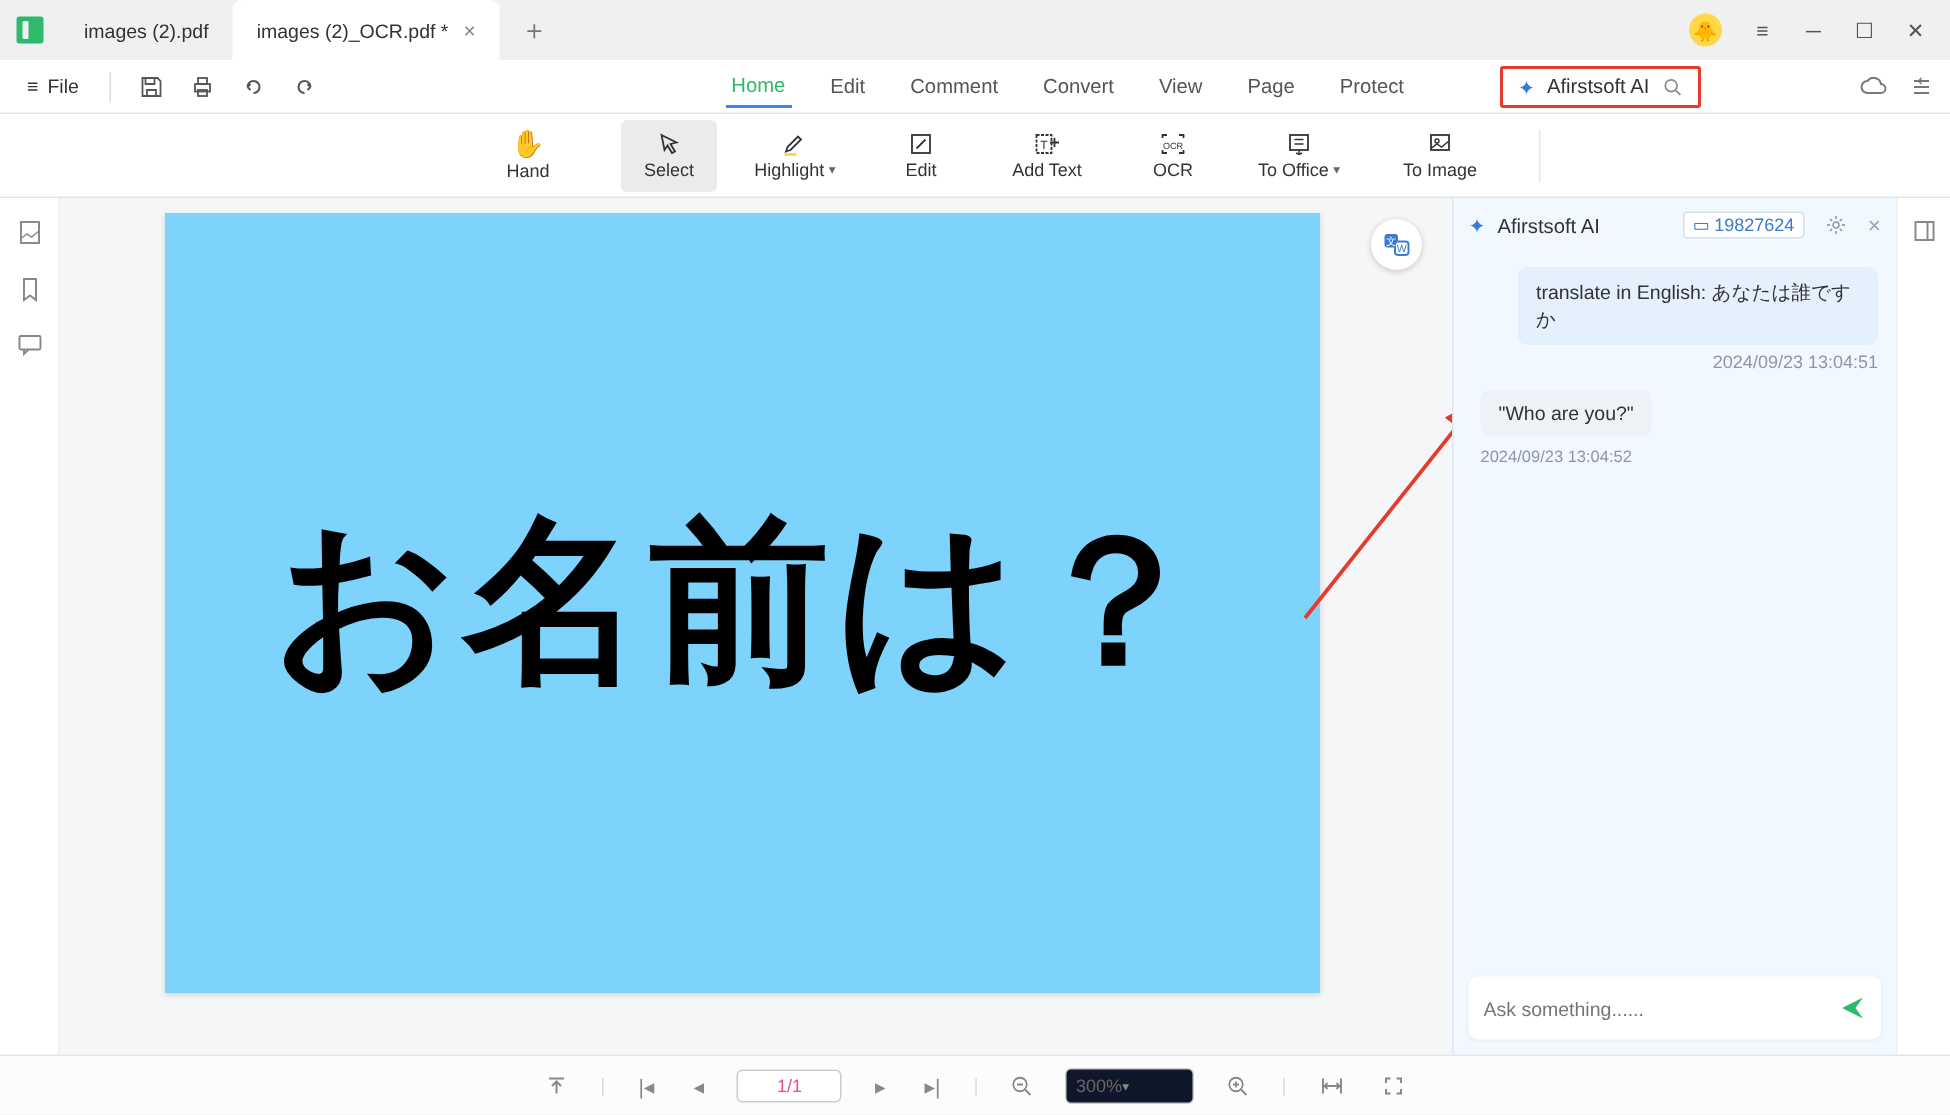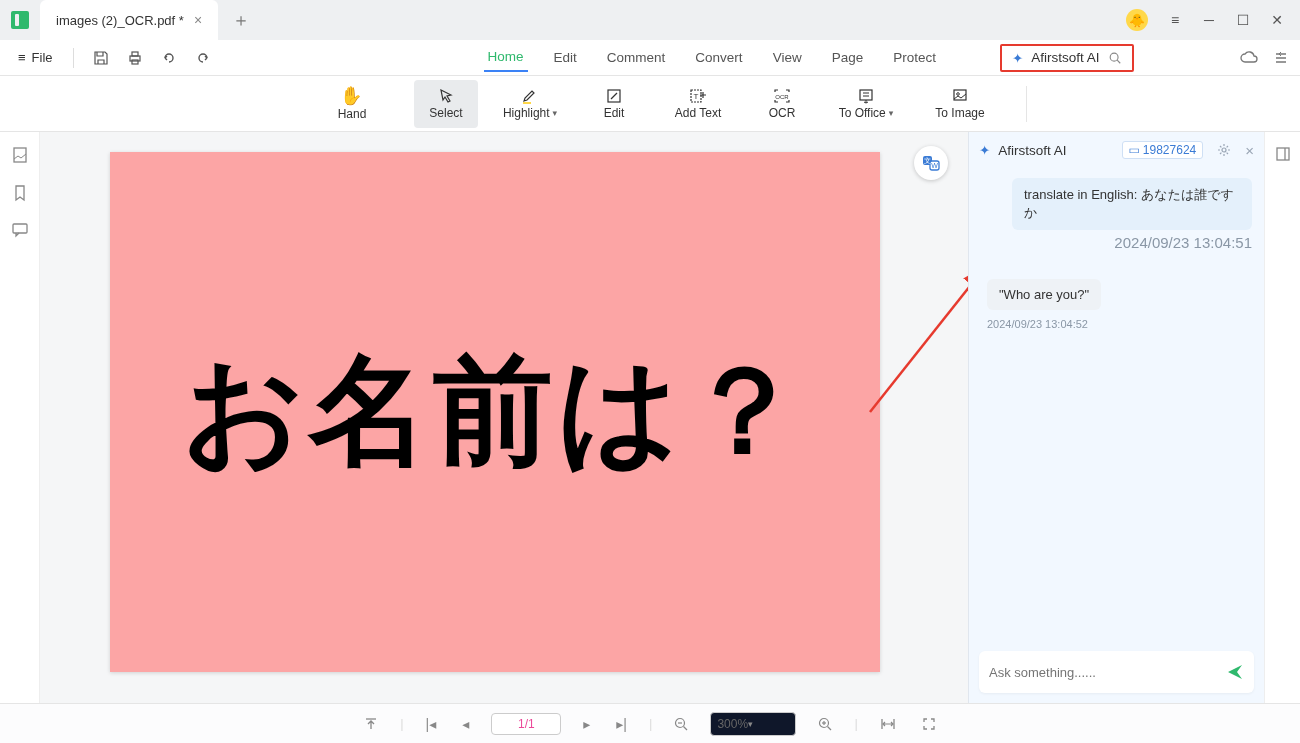--- a/index.html
+++ b/index.html
@@ -36,32 +36,32 @@
   .tool.active { background:#e9ebed;margin-left:20px; }
   .tool .ticon { font-size:18px; color:#444; line-height:1;}
   .tool .tlabel { display:flex; align-items:center; gap:3px;}
   .tool-caret { font-size:9px; color:#666;}
 
   
   .main { position:absolute; top:132px; bottom:40px; left:0; right:0; display:flex; }
   .leftrail { width:40px; background:#fff; border-right:1px solid #eee; display:flex; flex-direction:column; align-items:center; padding-top:14px; gap:20px; color:#888;}
   .rightrail { width:36px; background:#fff; border-left:1px solid #eee; display:flex; flex-direction:column; align-items:center; padding-top:14px; color:#888;}
   .doc-area { flex:1; background:#f5f6f7; position:relative; overflow:hidden;}
-  .page { position:absolute; left:70px; top:20px; width:770px; height:520px; background:#fca5a5; box-shadow:0 1px 4px rgba(0,0,0,0.15); display:flex; align-items:center; justify-content:center;}
+  .page { position:absolute; left:70px; top:10px; width:770px; height:520px; background:#7dd3fc; box-shadow:0 1px 4px rgba(0,0,0,0.15); display:flex; align-items:center; justify-content:center;}
   .page-text { font-size:120px; font-weight:700; letter-spacing:4px; font-family: "Yu Mincho", "Hiragino Mincho ProN", serif; }
   .float-translate { position:absolute; top:14px; right:20px; width:34px; height:34px; border-radius:50%; background:#fff; box-shadow:0 1px 4px rgba(0,0,0,0.2); display:flex; align-items:center; justify-content:center; font-size:16px; color:#2b7de0; cursor:pointer;}
 
   
   .ai-panel { width:296px; background:#f2f8ff; border-left:1px solid #e0e6ee; display:flex; flex-direction:column; }
   .ai-header { height:36px; display:flex; align-items:center; padding:0 10px; gap:8px; font-size:13.5px; color:#333; }
   .ai-header .spacer { flex:1; }
   .token-badge { background:#fff; border:1px solid #cfe0f5; border-radius:3px; padding:1px 6px; font-size:12px; color:#3a7bd5; display:flex; align-items:center; gap:3px;}
   .ai-body { flex:1; padding:10px 12px; display:flex; flex-direction:column; gap:4px; position:relative;}
   .msg-user { align-self:flex-end; background:#e4f0fb; border-radius:6px; padding:8px 12px; font-size:13px; color:#333; max-width:240px;}
-  .ts { align-self:flex-end; font-size:15px; color:#8a97a6; margin-bottom:24px;}
+  .ts { align-self:flex-end; font-size:12px; color:#8a97a6; margin-bottom:8px;}
   .msg-ai { align-self:flex-start; background:#eef2f6; border-radius:6px; padding:8px 12px; font-size:13px; color:#333; margin-left:6px;}
   .ts2 { font-size:11px; color:#8a97a6; margin-left:6px; margin-top:4px;}
 
   .ai-input-row { padding:10px; }
   .ai-input { background:#fff; border-radius:6px; height:42px; display:flex; align-items:center; padding:0 10px; gap:8px; box-shadow:0 1px 3px rgba(0,0,0,0.05);justify-content:flex-end;}
   .ai-input input { flex:1; border:none; outline:none; font-size:13px; color:#333;}
   .send-ic { color:#2fb96d; font-size:18px; cursor:pointer;}
 
   
   .status { position:absolute; bottom:0; left:0; right:0; height:40px; background:#fcfcfd; border-top:1px solid #e5e5e5; display:flex; align-items:center; justify-content:center; gap:18px; color:#666; font-size:13px;}
@@ -74,20 +74,23 @@
 
   svg { display:block; }
 </style>
 </head>
 <body>
 
 <div class="titlebar">
   <div class="logo">
       <div class="logo-glyph"></div>
     </div>
+  <div class="tab">
+    <span>images (2).pdf</span>
+  </div>
   <div class="tab active">
     <span>images (2)_OCR.pdf *</span>
     <span class="tab-close">×</span>
   </div>
   <div class="tab-add">＋</div>
   <div class="winctrl">
     <div class="avatar">🐥</div>
     <span class="winbtn">≡</span>
     <span class="winbtn">─</span>
     <span class="winbtn">☐</span>

